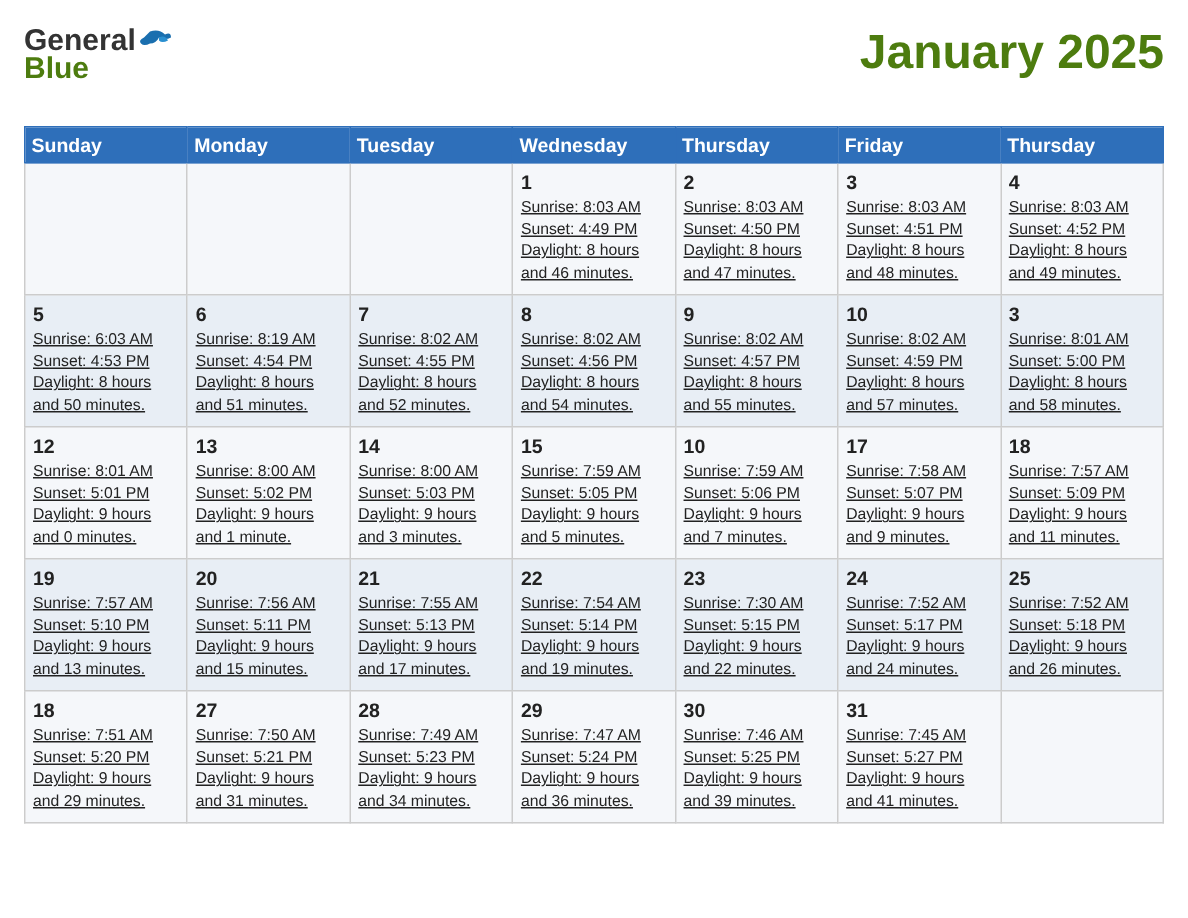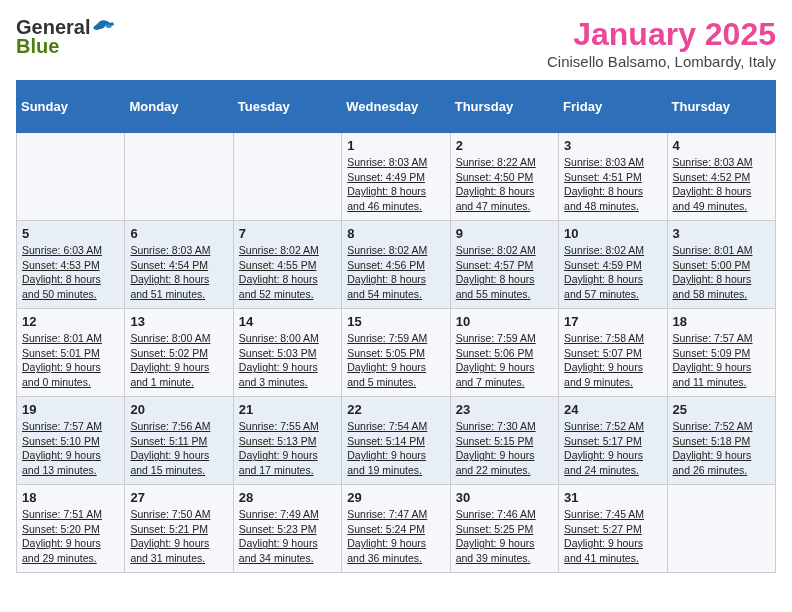--- a/index.html
+++ b/index.html
@@ -7,52 +7,52 @@
       font-family: Arial, sans-serif;
       background: #fff;
       width: 792px;
       min-height: 612px;
       padding: 16px;
     }
     .header {
       display: flex;
       justify-content: space-between;
       align-items: flex-start;
-      margin-bottom: 10px;
+      margin-bottom: 26px;
       gap: 24px;
     }
     .logo {
       display: flex;
       align-items: center;
     }
     .logo-general { color: #333; }
     .title-block {
       text-align: right;
     }
     .month-title {
       font-size: 32px;
       font-weight: bold;
-      color: #ec4899;
+      color: #4d7c0f;
       text-align: right;
     }
     .location {
       font-size: 15px;
       color: #444;
     }
     table {
       width: 100%;
       border-collapse: collapse;
       table-layout: fixed;
     }
     thead tr th {
       background-color: #2e6fba;
       color: #fff;
       font-size: 13px;
       font-weight: bold;
-      padding: 18px 4px;
+      padding: 4px 4px;
       text-align: left;
       border: 1px solid #2e6fba;
     }
     tbody tr td {
       border: 1px solid #ccc;
       vertical-align: top;
       padding: 5px 5px;
       font-size: 11px;
       color: #222;
       min-height: 80px;
@@ -87,21 +87,20 @@
         <svg width="22" height="18" viewBox="0 0 22 18" style="margin-left:2px;">
           <path d="M8,2 Q14,0 18,4 Q22,2 22,6 Q18,8 14,6 Q12,10 8,10 Q4,12 2,10 Q0,8 4,6 Z" fill="#1a6faf"></path>
           <path d="M14,6 Q18,4 20,8 Q16,10 14,8 Z" fill="#2a8fd0"></path>
         </svg>
       </div>
       <div style="font-size:20px;font-weight:bold;color:#4d7c0f;margin-top:-4px;">Blue</div>
     </div>
   </div>
   <div class="title-block">
     <div class="month-title">January 2025</div>
-    <div class="location">Cinisello Balsamo, Lombardy, Italy</div>
   </div>
 </div>
 
 <table>
   <thead>
     <tr id="weekday-header">
     <th>Sunday</th>
         <th>Monday</th>
         <th>Tuesday</th>
         <th>Wednesday</th>
@@ -116,21 +115,21 @@
         <td></td>
         <td></td>
         <td>
           <div class="day-number">1</div>
           <div class="day-info">Sunrise: 8:03 AM
 Sunset: 4:49 PM
 Daylight: 8 hours and 46 minutes.</div>
         </td>
         <td>
           <div class="day-number">2</div>
-          <div class="day-info">Sunrise: 8:22 AM
+          <div class="day-info">Sunrise: 8:03 AM
 Sunset: 4:50 PM
 Daylight: 8 hours and 47 minutes.</div>
         </td>
         <td>
           <div class="day-number">3</div>
           <div class="day-info">Sunrise: 8:03 AM
 Sunset: 4:51 PM
 Daylight: 8 hours and 48 minutes.</div>
         </td>
         <td>
@@ -142,21 +141,21 @@
       </tr>
       <tr>
         <td>
           <div class="day-number">5</div>
           <div class="day-info">Sunrise: 6:03 AM
 Sunset: 4:53 PM
 Daylight: 8 hours and 50 minutes.</div>
         </td>
         <td>
           <div class="day-number">6</div>
-          <div class="day-info">Sunrise: 8:03 AM
+          <div class="day-info">Sunrise: 8:19 AM
 Sunset: 4:54 PM
 Daylight: 8 hours and 51 minutes.</div>
         </td>
         <td>
           <div class="day-number">7</div>
           <div class="day-info">Sunrise: 8:02 AM
 Sunset: 4:55 PM
 Daylight: 8 hours and 52 minutes.</div>
         </td>
         <td>

